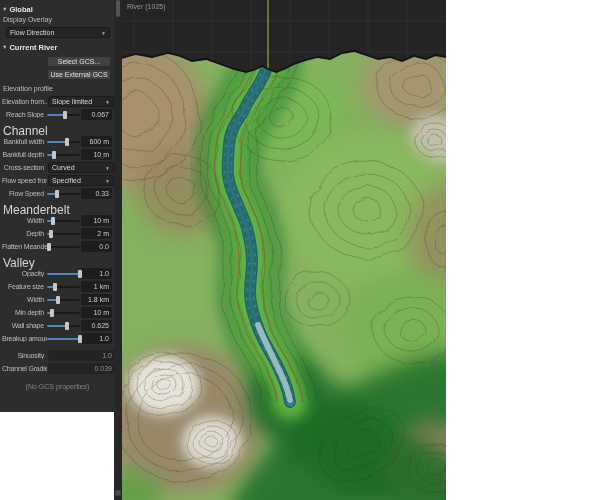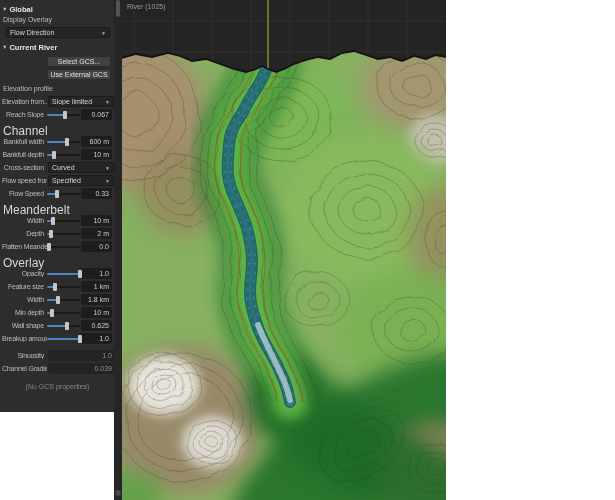--- a/index.html
+++ b/index.html
@@ -166,21 +166,21 @@
   <div class="row">
     <span class="lbl">Flatten Meanderbelt</span>
     <div class="slider">
       <div class="track">
           <div class="fill" style="width: 6%;"></div>
         </div>
     </div>
     <div class="val">0.0</div>
   </div>
 
-  <div class="sub-header">Overlay</div>
+  <div class="sub-header">Valley</div>
 
   <div class="row">
     <span class="lbl">Opacity</span>
     <div class="slider">
       <div class="track">
           <div class="fill" style="width: 100%;"></div>
         </div>
     </div>
     <div class="val">1.0</div>
   </div>

